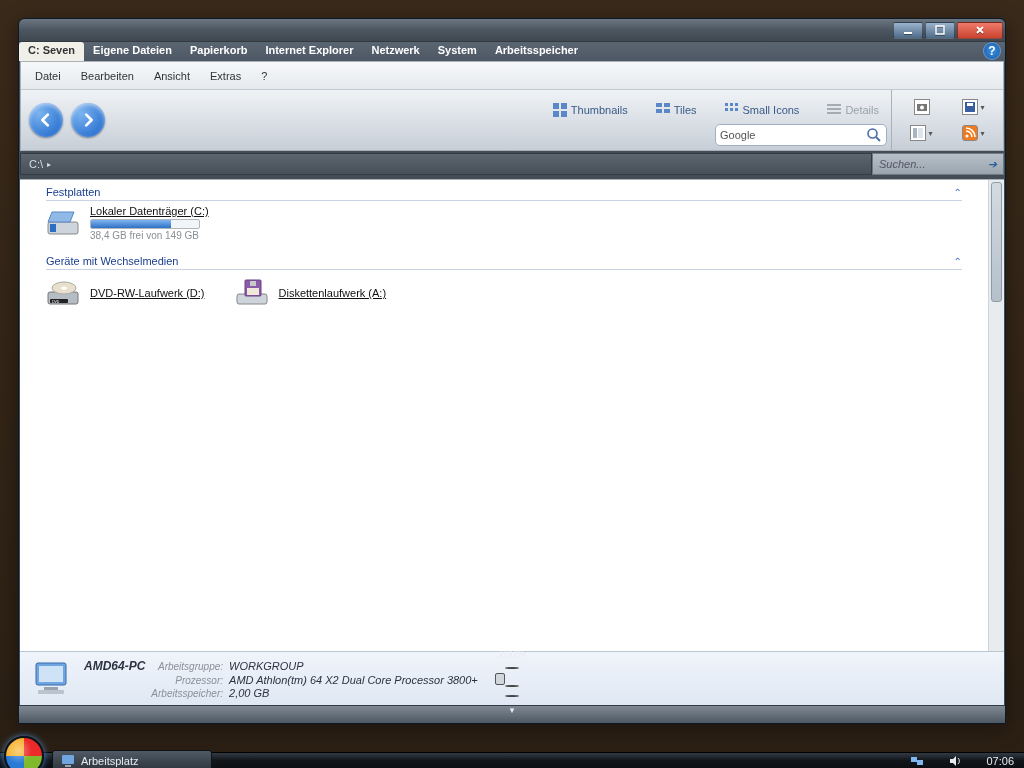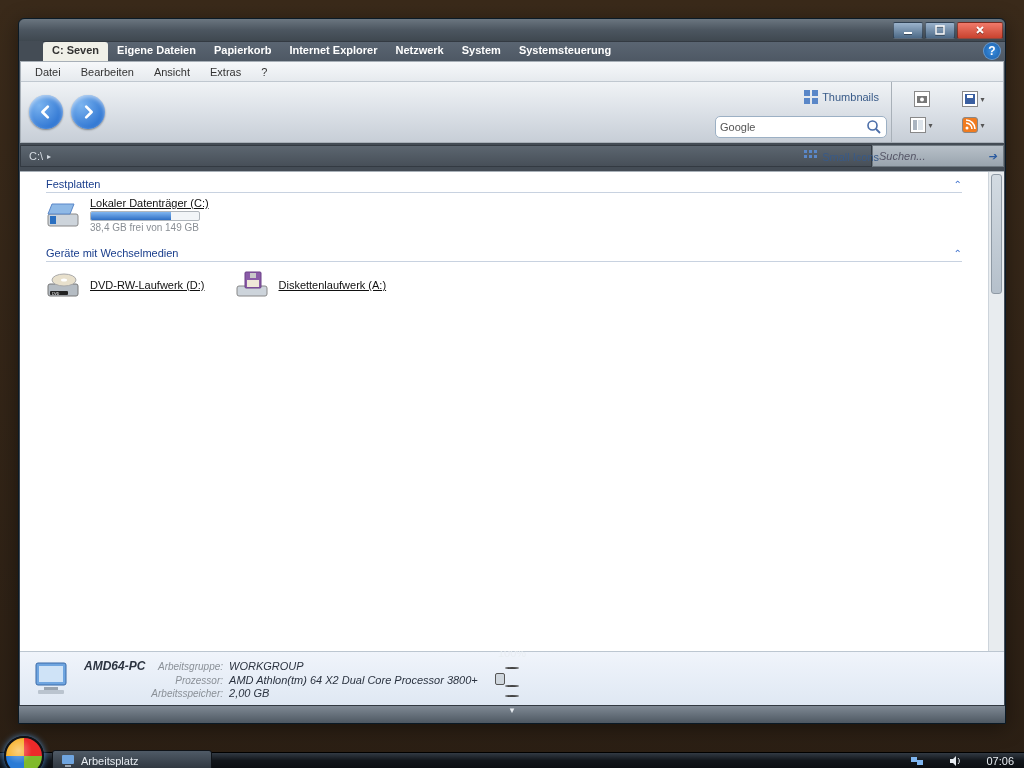--- a/index.html
+++ b/index.html
@@ -8,35 +8,35 @@
   
   .window { position: absolute; left: 18px; top: 18px; width: 988px; height: 706px; background: #444c55; border: 1px solid #0b1a26; border-radius: 6px 6px 0 0; box-shadow: 0 4px 20px rgba(0,0,0,.4); display: flex; flex-direction: column; }
   .titlebar { height: 22px; background: linear-gradient(#6b7680,#4c5660 50%,#3f4850); display:flex; justify-content:flex-end; align-items:center; padding:0 2px; border-radius:6px 6px 0 0; }
   .titlebtn { width: 30px; height: 17px; margin-left: 2px; border-radius: 2px; display:flex; align-items:center; justify-content:center; font-size: 10px; color:#fff; border: 1px solid rgba(0,0,0,.4); }
   .tb-min { background: linear-gradient(#9bb3cc,#4d6a87); }
   .tb-max { background: linear-gradient(#9bb3cc,#4d6a87); }
   .tb-close { background: linear-gradient(#f07a6a,#c9432f); width:46px; }
   .tb-close svg, .tb-min svg, .tb-max svg { filter: drop-shadow(0 1px 0 rgba(0,0,0,.4)); }
 
   
-  .tabrow { height: 20px; background: linear-gradient(#5a6572,#4e5864); display:flex; align-items:stretch; font-size:11px; color:#fff; border-top:1px solid #333a42;margin-left:24px;}
+  .tabrow { height: 20px; background: linear-gradient(#5a6572,#4e5864); display:flex; align-items:stretch; font-size:11px; color:#fff; border-top:1px solid #333a42;}
   .tabrow .tab { padding: 2px 9px; cursor:default; font-weight:600; }
   .tabrow .tab.active { background: #f0f0e8; color:#333; border-radius: 3px 3px 0 0;}
   .tabrow .help { margin-left:auto; width:18px; height:18px; margin-right:4px; color:#fff; font-weight:bold; display:flex;align-items:center;justify-content:center; font-size:12px; background: radial-gradient(#3a8ee0,#1a5ea8); border-radius:50%; border:1px solid rgba(255,255,255,.3);}
 
   
   .toolbar-outer { background: linear-gradient(#f3f5f7,#d0d7df); border: 1px solid #a8b0b8; margin: 0 1px; display:flex; flex-direction:column;}
-  .menubar { height:20px; display:flex; align-items:center; font-size:11px; color:#333; border-bottom:1px solid #c0c8d0; padding-left:4px; background: linear-gradient(#f6f8fa,#e6eaee);}
+  .menubar { height:28px; display:flex; align-items:center; font-size:11px; color:#333; border-bottom:1px solid #c0c8d0; padding-left:4px; background: linear-gradient(#f6f8fa,#e6eaee);}
   .menubar span { padding: 2px 10px; }
   .toolbar { height: 60px; display:flex; align-items:stretch; }
   .left-tools { flex:1; display:flex; align-items:center; position:relative; background: linear-gradient(#f0f3f6,#c7ced7);}
   .navbtn { width:34px; height:34px; border-radius:50%; background: radial-gradient(circle at 30% 30%, #7bb4f0, #1560c8); margin-left:8px; display:flex;align-items:center;justify-content:center; box-shadow: inset 0 2px 4px rgba(255,255,255,.6), 0 1px 2px rgba(0,0,0,.4);}
   .navbtn.fwd { background: radial-gradient(circle at 30% 30%, #7bb4f0, #1560c8);}
   .navbtn svg { width:18px; height:18px; }
-  .left-tools .viewbuttons { margin-left:auto; display:flex; gap:10px; padding-right:6px; align-items:center; height:30px; margin-top:-20px;flex-direction:column; }
+  .left-tools .viewbuttons { margin-left:auto; display:flex; gap:16px; padding-right:6px; align-items:center; height:30px; margin-top:-20px; }
   .vbtn { display:flex; align-items:center; gap:4px; font-size:11px; color:#385a88; padding: 3px 6px; border-radius:3px; }
   .vbtn .ico { width:14px;height:14px; display:inline-flex; align-items:center; justify-content:center; }
   .vbtn.dim { color:#9aa2aa; }
   .searchbox { position:absolute; right:4px; bottom:4px; width:172px; height:22px; background:#fff; border:1px solid #9cb0c4; border-radius:5px; display:flex; align-items:center; padding:0 4px; font-size:11px; color:#555;}
   .searchbox .mag { width:16px;height:16px; margin-left:auto; color:#4a6da8;}
   .right-tools { width:112px; border-left:1px solid #a8b0b8; display:flex; flex-wrap:wrap; align-content:center; justify-content:center; gap:6px 16px; background:linear-gradient(#f0f3f6,#c7ced7); padding:4px;}
   .right-tools .rbtn { width:36px; height:20px; display:flex; align-items:center; justify-content:center; gap:2px;}
   .rbtn .chev { font-size:8px; color:#555;}
   .rbtn .sq { width:16px;height:16px; border:1px solid #888; background:#fff; display:flex;align-items:center;justify-content:center;}
   .rbtn .rss { background:#f07b1f; border-radius:3px; }
@@ -112,21 +112,21 @@
       </div>
   </div>
 
   <div class="tabrow">
     <div class="tab active">C: Seven</div>
     <div class="tab">Eigene Dateien</div>
     <div class="tab">Papierkorb</div>
     <div class="tab">Internet Explorer</div>
     <div class="tab">Netzwerk</div>
     <div class="tab">System</div>
-    <div class="tab">Systemsteuerung</div>
+    <div class="tab">Arbeitsspeicher</div>
     <div class="help">?</div>
   </div>
 
   <div class="toolbar-outer">
     <div class="menubar">
       <span>Datei</span>
       <span>Bearbeiten</span>
       <span>Ansicht</span>
       <span>Extras</span>
       <span>?</span>

